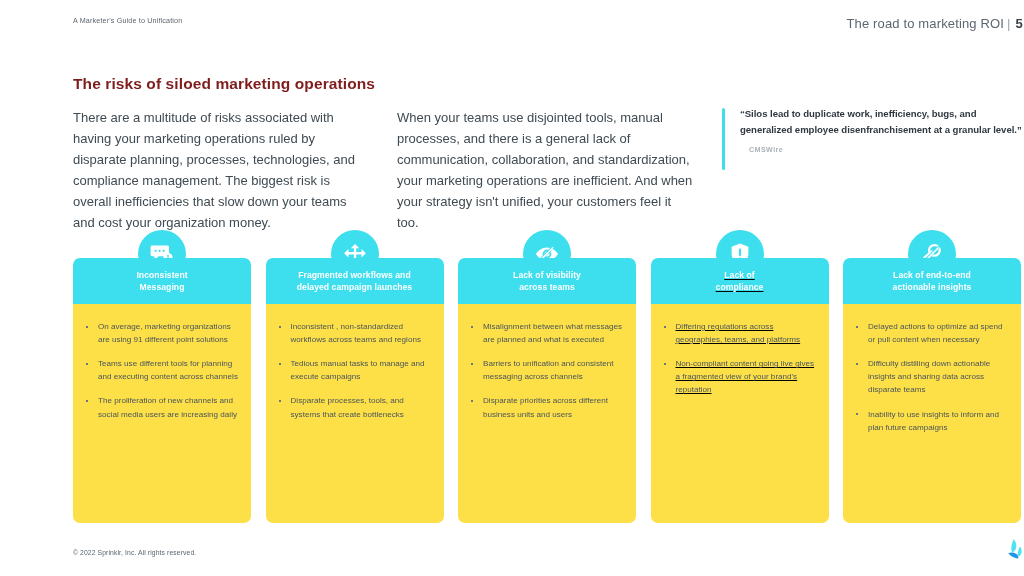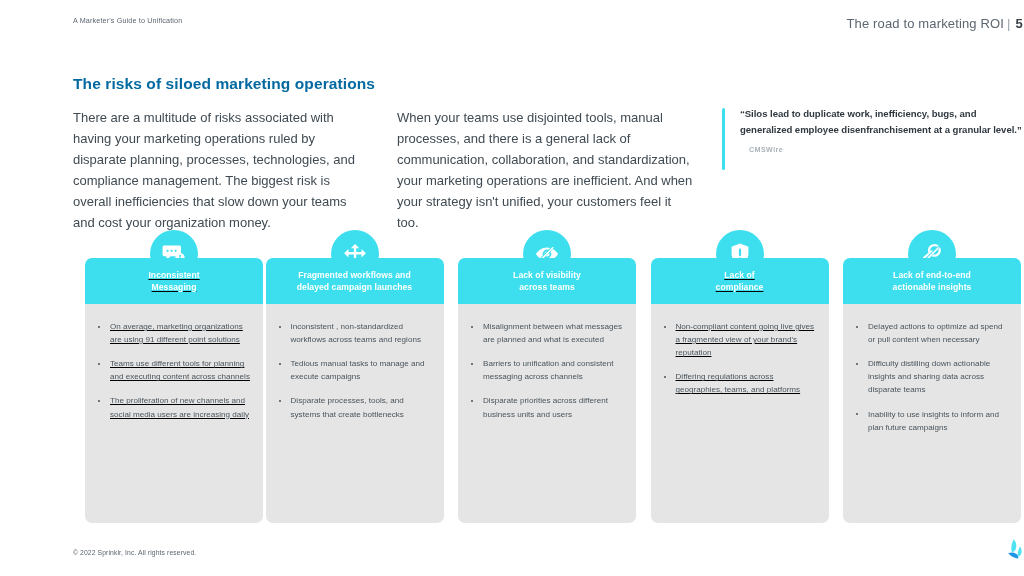--- a/index.html
+++ b/index.html
@@ -20,21 +20,21 @@
   .runhead .right {
     position: absolute; right: 0; top: 0;
     font-size: 13px; color: #5c6670; letter-spacing: .15px; white-space: nowrap;
   }
   .runhead .right .pagenum { font-weight: bold; color: #3a4249; margin-left: 2px; }
   .runhead .right .sep { margin: 0 3px; color:#9aa3ab; }
 
   
   .section-title {
     position: absolute; left: 37px; top: 75px;
-    font-size: 15.5px; font-weight: bold; color: #0369a1;
+    font-size: 15.5px; font-weight: bold; color: #7f1d1d;
     letter-spacing: .1px;
     text-align: right;
   }
 
   
   .col { position: absolute; font-size: 13px; line-height: 1.62; color: #3f4a52; }
   .col-1 { left: 37px; top: 107px; width: 296px; }
   .col-2 { left: 361px; top: 107px; width: 296px; }
 
   
@@ -51,21 +51,21 @@
     letter-spacing: -.05px;
   }
   .quote-src {
     margin-top: 9px; font-size: 7.1px; font-weight: bold; color: #a9b2b9;
     letter-spacing: .45px; padding-left: 9px;
   }
 
   
   .cards { position: absolute; left: 37px; top: 228px; width: 950px; height: 300px; }
   .card { position: absolute; top: 30px; width: 178px; height: 265px; }
-  .card:nth-of-type(1) { left: 12px; text-decoration: underline; }
+  .card:nth-of-type(1) { left: 0px; }
   .card:nth-of-type(2) { left: 192.5px; }
   .card:nth-of-type(3) { left: 385px; }
   .card:nth-of-type(4) { left: 577.5px; text-decoration: underline; }
   .card:nth-of-type(5) { left: 770px; }
 
   .icon-bubble {
     position: absolute; left: 50%; top: -28px; transform: translateX(-50%);
     width: 48px; height: 48px; border-radius: 50%;
     background: #3ddfee;
     display: flex; align-items: center; justify-content: center;
@@ -79,21 +79,21 @@
     border-radius: 7px 7px 0 0;
     display: flex; align-items: center; justify-content: center;
     text-align: center;
   }
   .card-head-text {
     font-size: 8.6px; font-weight: bold; color: #ffffff; line-height: 1.45;
     letter-spacing: .05px; padding: 0 10px;
   }
   .card-body {
     position: relative; z-index: 1;
-    height: 219px; background: #e5e5e5;
+    height: 219px; background: #fde047;
     border-radius: 0 0 7px 7px;
     padding: 16px 13px 10px 9px;
   }
   .bullets { list-style: none; }
   .bullets li {
     position: relative;
     font-size: 8.1px; line-height: 1.62; color: #4a545c;
     padding-left: 16px; margin-bottom: 11px;
   }
   .bullets li::before {
@@ -217,22 +217,22 @@
           <circle cx="13" cy="18" r="1.4" fill="#3ddfee"></circle>
         </svg>
       </div>
       <div class="card-head">
         <div class="card-head-text">
           <span>Lack of</span><br><span>compliance</span>
         </div>
       </div>
       <div class="card-body">
         <ul class="bullets">
+          <li>Differing regulations across geographies, teams, and platforms</li>
           <li>Non-compliant content going live gives a fragmented view of your brand's reputation</li>
-          <li>Differing regulations across geographies, teams, and platforms</li>
         </ul>
       </div>
     </div>
 
     <div class="card">
       <div class="icon-bubble">
         <svg width="26" height="26" viewBox="0 0 26 26" aria-hidden="true">
           <circle cx="15.4" cy="9.4" r="5.3" fill="none" stroke="#fff" stroke-width="2.3"></circle>
           <rect x="3.6" y="16.6" width="12.2" height="2.4" rx="1.2" transform="rotate(-40 3.6 16.6)" fill="#fff"></rect>
           <rect x="3.9" y="19.8" width="22" height="2.8" rx="1.4" transform="rotate(-45 3.9 19.8)" fill="#3ddfee"></rect>

